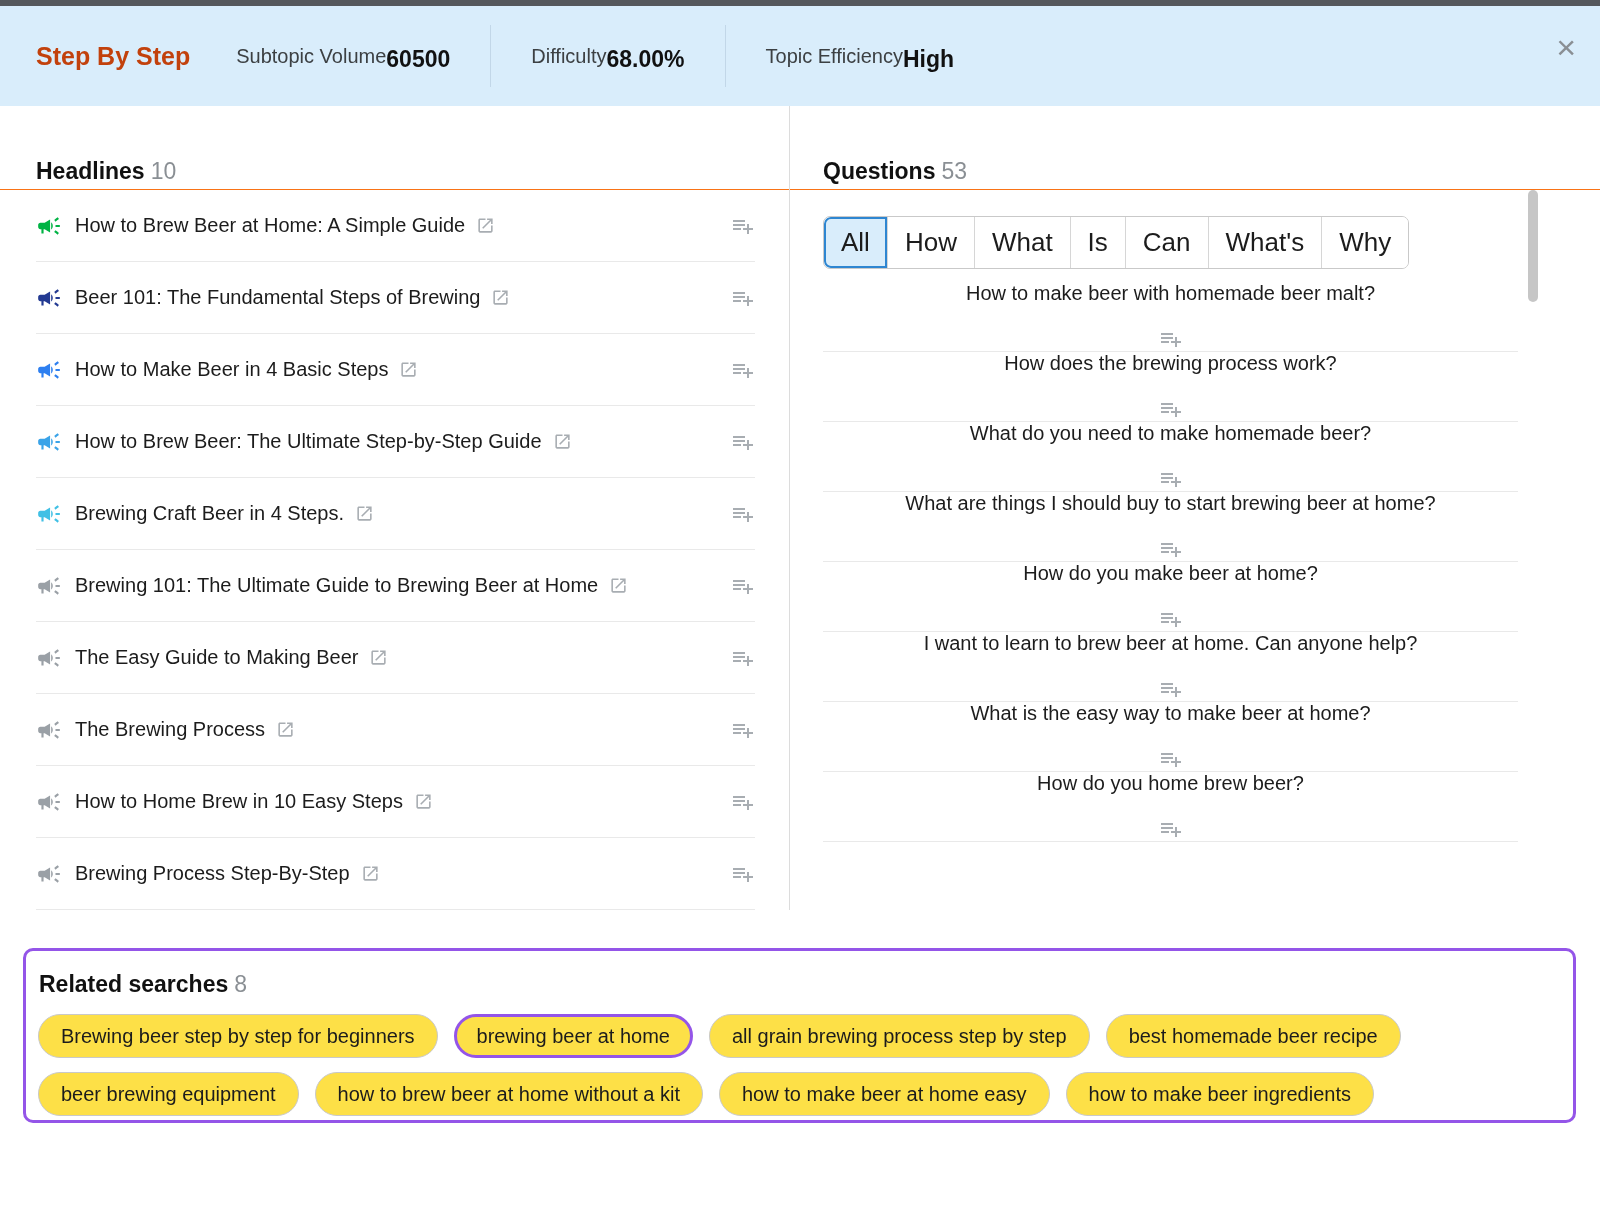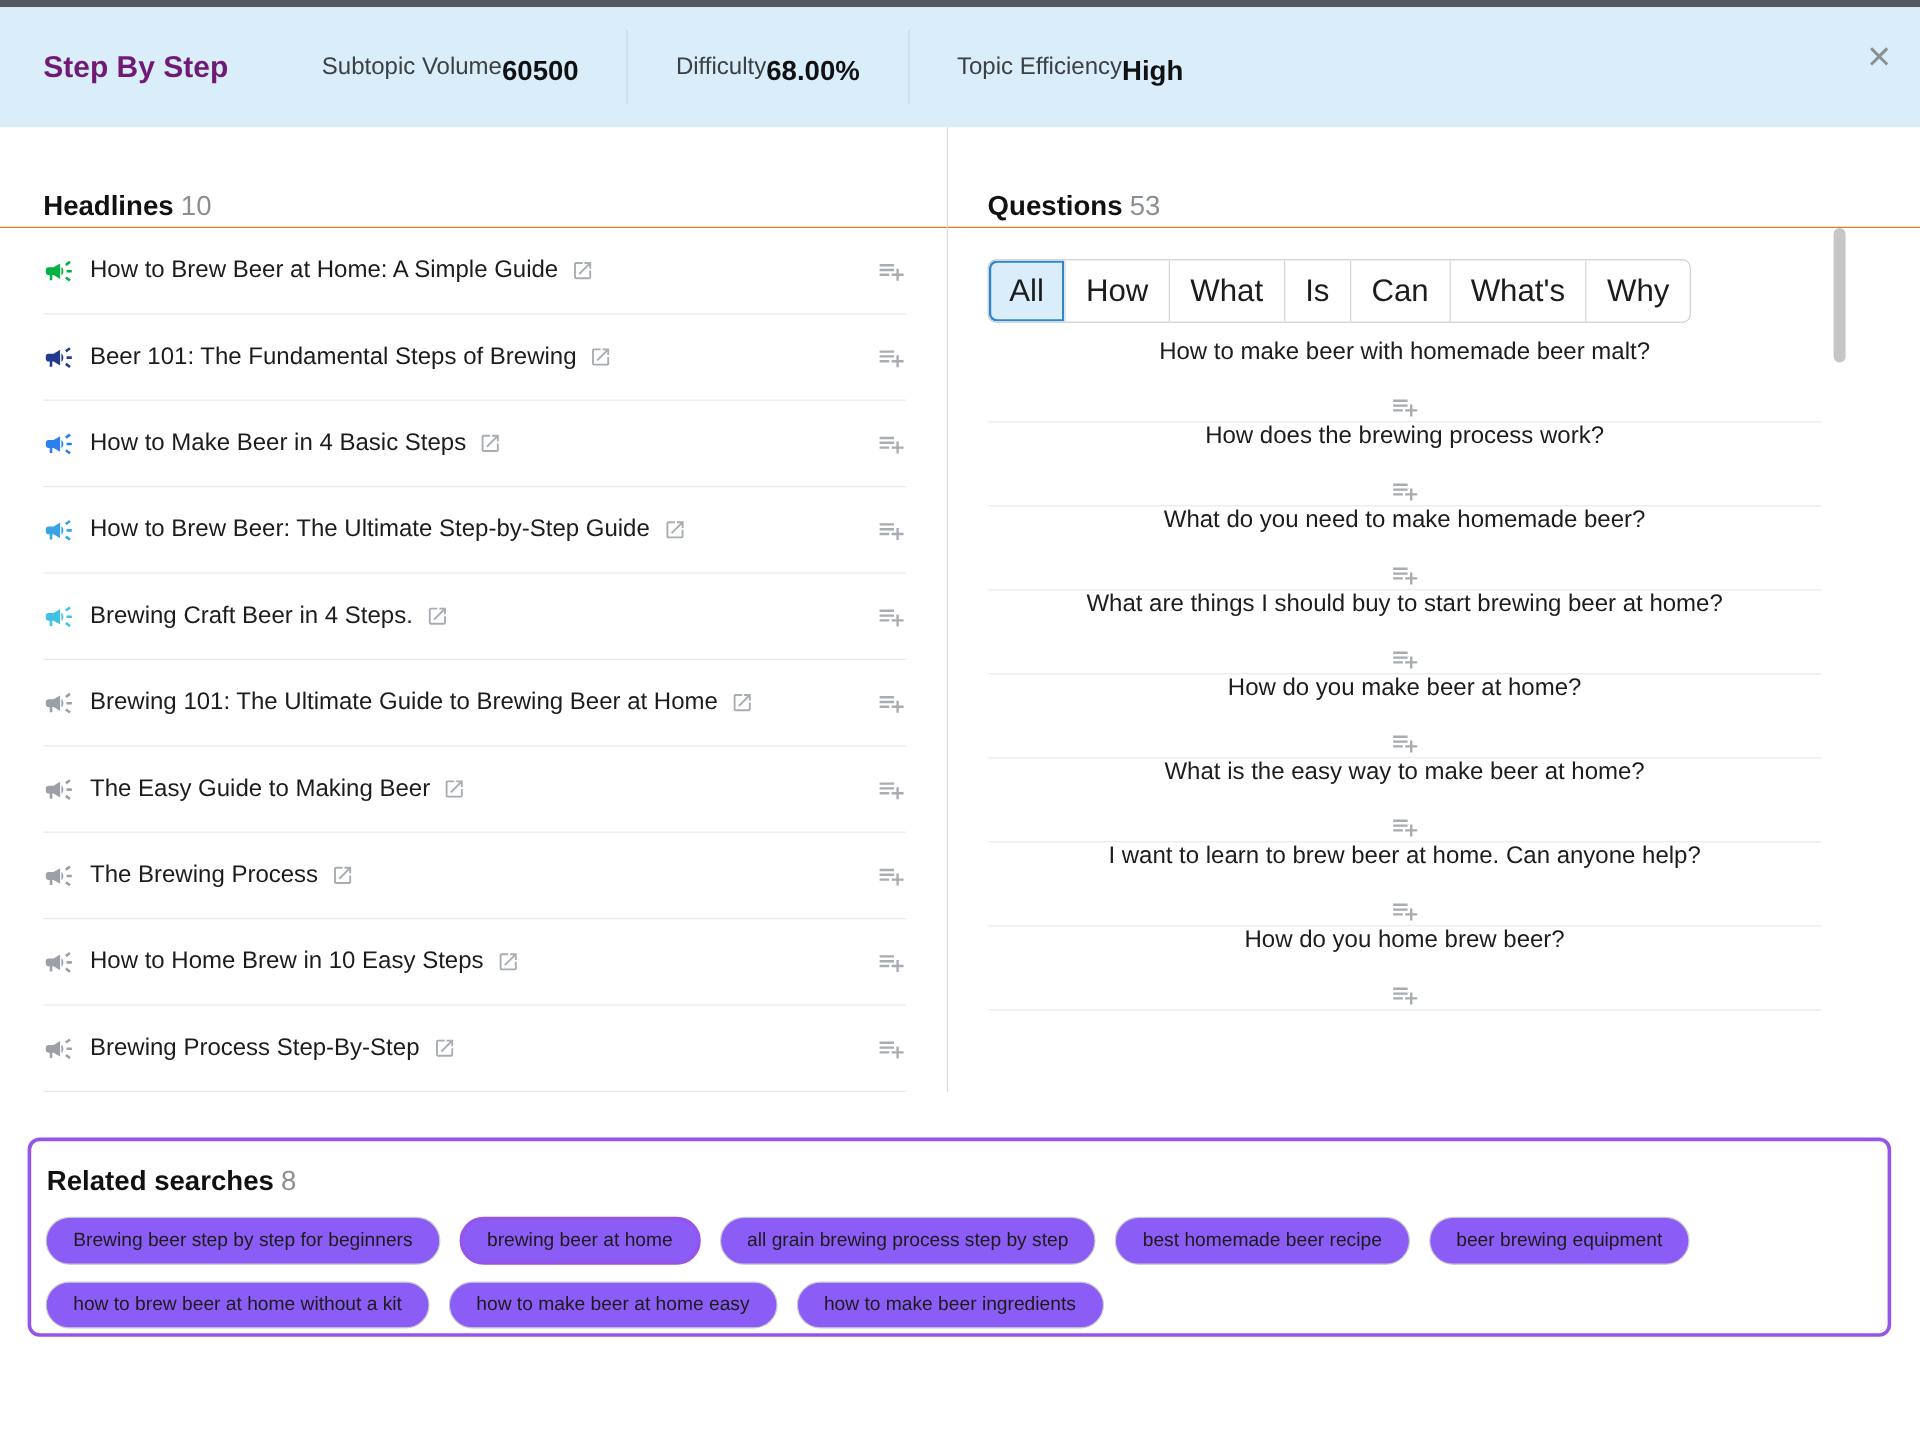--- a/index.html
+++ b/index.html
@@ -24,22 +24,22 @@
     height: 100px;
     background: #d9edfb;
     display: flex;
     align-items: center;
     padding: 0 36px;
     position: relative;
   }
   .header-title {
     font-size: 25px;
     font-weight: bold;
-    color: #701a75;
-    margin-right: 78px;
+    color: #c2410c;
+    margin-right: 46px;
   }
   .stat {
     display: flex;
     justify-content: center;
     align-items: center;
   }
   .stat .label { font-size: 20px; color: #3c4043; }
   .stat .value { font-size: 23px; font-weight: bold; color: #111; margin-top: 7px; }
   .header-divider {
     width: 1px;
@@ -162,23 +162,23 @@
   }
   .related-heading .count { color: #8a8f94; font-weight: normal; margin-left: 6px; }
   .pills {
     display: flex;
     flex-wrap: wrap;
     gap: 14px 16px;
     margin-left: 2px;
   }
   .pill {
     font-family: inherit;
-    font-size: 16px;
+    font-size: 20px;
     color: #1c1c1c;
-    background: #8b5cf6;
+    background: #fde047;
     border: 1.5px solid #c9c9c9;
     border-radius: 999px;
     padding: 10px 22px;
     cursor: pointer;
     line-height: 1.1;
   }
   .pill.active {
     border: 3.5px solid #9455e8;
     padding: 8px 20px;
   }
@@ -478,30 +478,30 @@
         <div class="q-row">
           <span class="q-text">How do you make beer at home?</span>
           <span class="spacer"></span>
           <button class="add-btn">
               <svg viewBox="0 0 24 24">
                 <path d="M14 10H2v2h12v-2zm0-4H2v2h12V6zm4 8v-4h-2v4h-4v2h4v4h2v-4h4v-2h-4zM2 16h8v-2H2v2z"></path>
               </svg>
             </button>
         </div>
         <div class="q-row">
+          <span class="q-text">I want to learn to brew beer at home. Can anyone help?</span>
+          <span class="spacer"></span>
+          <button class="add-btn">
+              <svg viewBox="0 0 24 24">
+                <path d="M14 10H2v2h12v-2zm0-4H2v2h12V6zm4 8v-4h-2v4h-4v2h4v4h2v-4h4v-2h-4zM2 16h8v-2H2v2z"></path>
+              </svg>
+            </button>
+        </div>
+        <div class="q-row">
           <span class="q-text">What is the easy way to make beer at home?</span>
-          <span class="spacer"></span>
-          <button class="add-btn">
-              <svg viewBox="0 0 24 24">
-                <path d="M14 10H2v2h12v-2zm0-4H2v2h12V6zm4 8v-4h-2v4h-4v2h4v4h2v-4h4v-2h-4zM2 16h8v-2H2v2z"></path>
-              </svg>
-            </button>
-        </div>
-        <div class="q-row">
-          <span class="q-text">I want to learn to brew beer at home. Can anyone help?</span>
           <span class="spacer"></span>
           <button class="add-btn">
               <svg viewBox="0 0 24 24">
                 <path d="M14 10H2v2h12v-2zm0-4H2v2h12V6zm4 8v-4h-2v4h-4v2h4v4h2v-4h4v-2h-4zM2 16h8v-2H2v2z"></path>
               </svg>
             </button>
         </div>
         <div class="q-row">
           <span class="q-text">How do you home brew beer?</span>
           <span class="spacer"></span>

